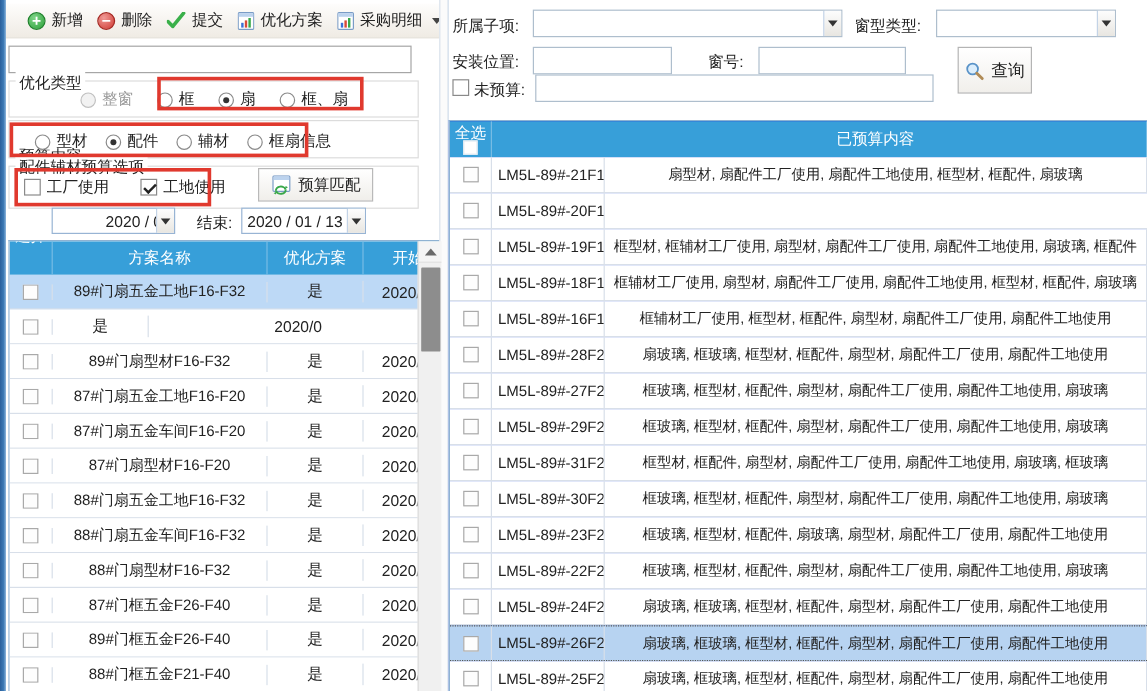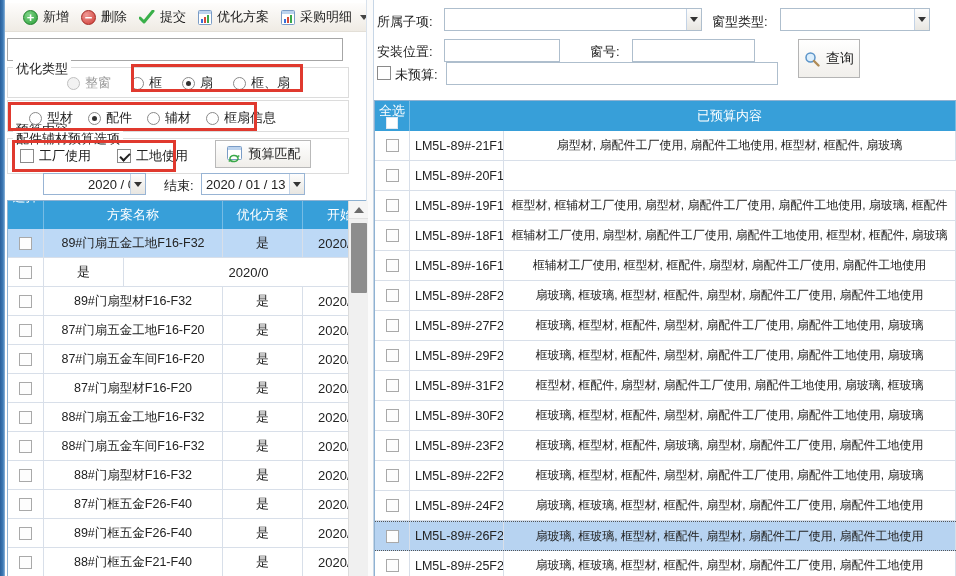--- a/index.html
+++ b/index.html
@@ -54,21 +54,21 @@
       display:flex;align-items:center;justify-content:center;flex:0 0 15px;}
   .ddbtn i{width:0;height:0;border-left:4px solid transparent;border-right:4px solid transparent;border-top:5px solid #333;}
 
   
   .ptable{position:absolute;left:2px;top:200px;width:362px;height:376px;border:1px solid #8fb2d2;border-bottom:none;overflow:hidden;background:#fff;}
   .pt-header{display:flex;height:28px;background:var(--c-header);color:#fff;}
   .pt-header>div{display:flex;align-items:center;justify-content:center;border-right:1px solid #77bce4;overflow:hidden;gap:36px;}
   .ph0{width:36px;flex-direction:column;justify-content:flex-start;padding-top:1px;line-height:12px;}
   .ph0 .hcb{width:12px;height:12px;background:#fff;border:1px solid #dfe9f2;margin-top:0px;}
   .ph1{width:179px;}.ph2{width:80px;}.ph3{flex:1;justify-content:flex-start;padding-left:10px;}
-  .pt-row{display:flex;height:29px;border-bottom:1px solid #d8dfe9;background:#fff;}
+  .pt-row{display:flex;height:29px;border-bottom:1px solid #d8dfe9;background:#fff;align-items:center;}
   .pt-row.sel{background:var(--c-sel);}
   .pt-row>div{display:flex;align-items:center;justify-content:center;border-right:1px solid #d8dfe9;overflow:hidden;white-space:nowrap;}
   .pt-c0{width:36px;}.pt-c1{width:179px;font-size:12.5px;}.pt-c2{width:80px;}.pt-c3{flex:1;justify-content:flex-start;padding-left:6px;}
   .rcb{width:13px;height:13px;border:1px solid #a9a9a9;background:#fdfdfd;}
   .vscroll{position:absolute;right:0;top:0;width:20px;height:100%;background:#f0f0f0;border-left:1px solid #dcdcdc;z-index:4;}
   .vs-up{height:18px;background:#f5f5f5;border-bottom:1px solid #e0e0e0;display:flex;align-items:center;justify-content:center;}
   .vs-up i{width:0;height:0;border-left:5px solid transparent;border-right:5px solid transparent;border-bottom:6px solid #6a6a6a;}
   .vs-thumb{position:absolute;left:2px;top:22px;width:16px;height:70px;background:#8d8d8d;border-radius:1px;}
 
   

